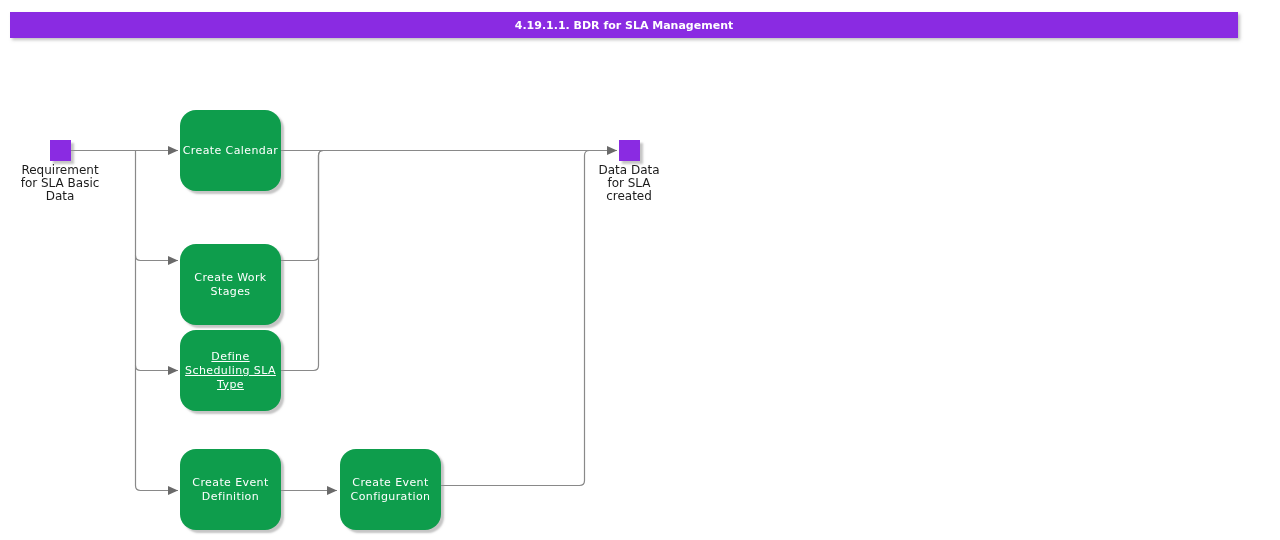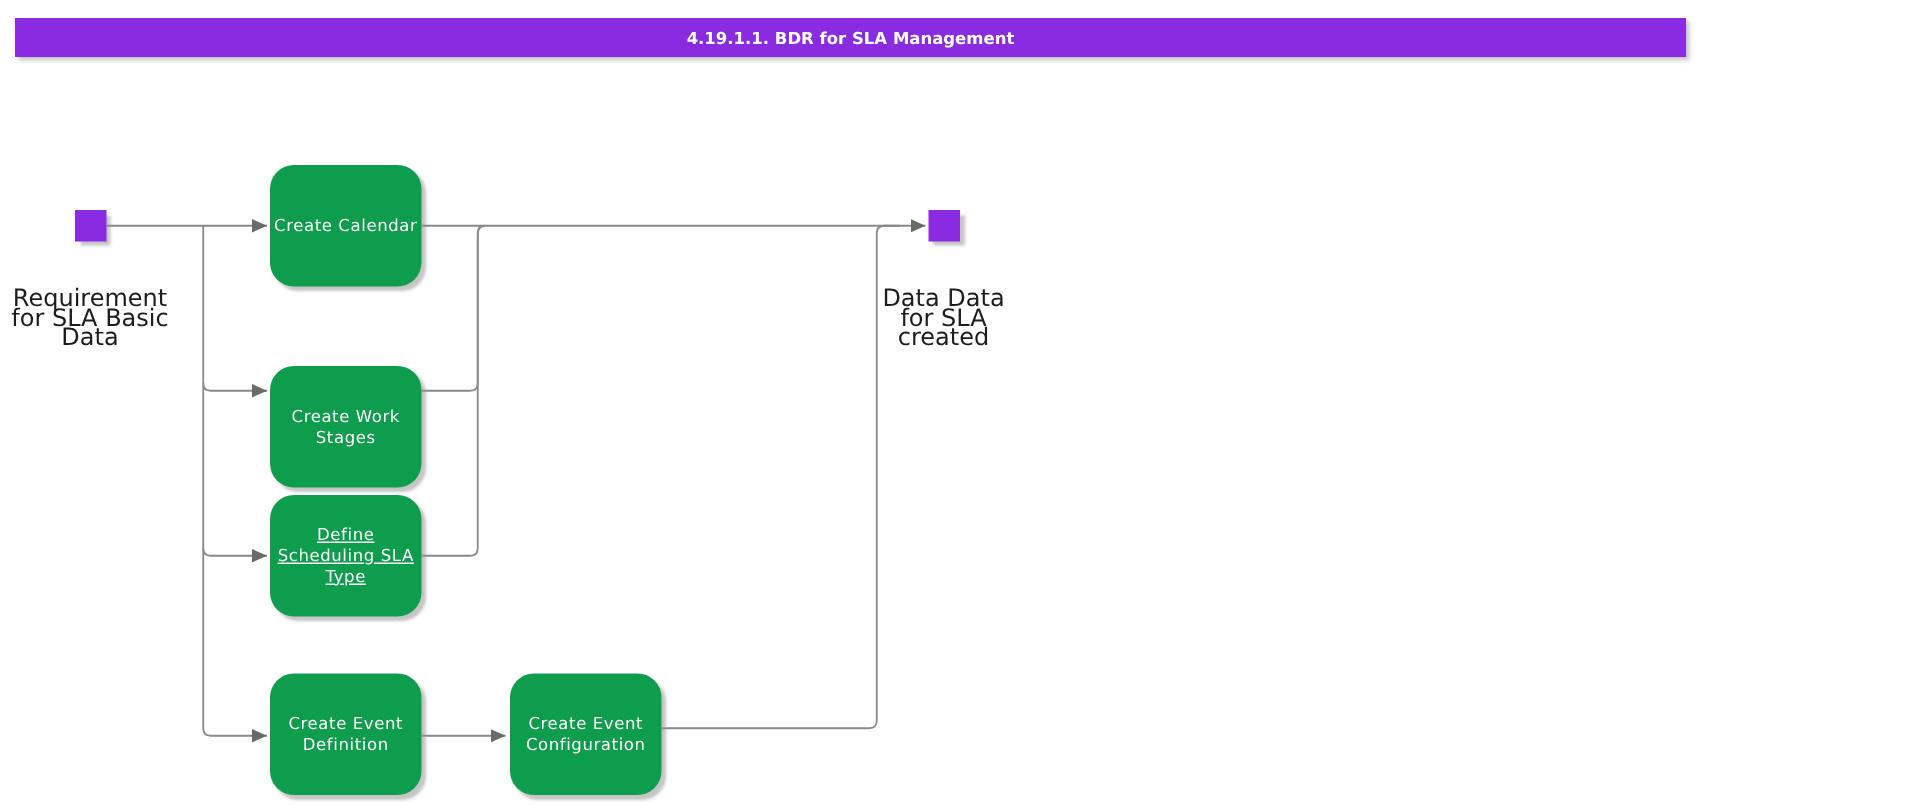--- a/index.html
+++ b/index.html
@@ -12,21 +12,21 @@
   html,body{width:1280px;height:540px;}
   body{
     position:relative;
     background:#ffffff;
     font-family:"DejaVu Sans","Liberation Sans",sans-serif;
     overflow:hidden;
   }
   .title-bar{
     position:absolute;
     left:10px; top:12px;
-    width:1114px; height:26px;
+    width:1228px; height:26px;
     background:var(--accent-purple);
     color:#ffffff;
     font-size:11px;
     font-weight:bold;
     display:flex;
     align-items:center;
     justify-content:center;
     box-shadow:2px 2px 3px rgba(140,140,140,0.55);
   }
   .connector-layer{
@@ -68,25 +68,24 @@
     box-shadow:3px 3px 2px rgba(150,150,150,0.55);
     cursor:pointer;
   }
   .event-square.start{left:50px;top:140px;}
   .event-square.end{left:619px;top:140px;}
   .event-label{
     position:absolute;
     width:116px;
     top:164px;
     color:#1c1c1c;
-    font-size:16px;
+    font-size:12px;
     line-height:13px;
     text-align:center;
     white-space:pre-line;
-    margin-top:28px;
   }
   .event-label.start-label{left:2px;}
   .event-label.end-label{left:571px;}
 </style>
 </head>
 <body>
 
 <div class="title-bar">4.19.1.1. BDR for SLA Management</div>
 
 <svg class="connector-layer" viewBox="0 0 1280 540" xmlns="http://www.w3.org/2000/svg">

